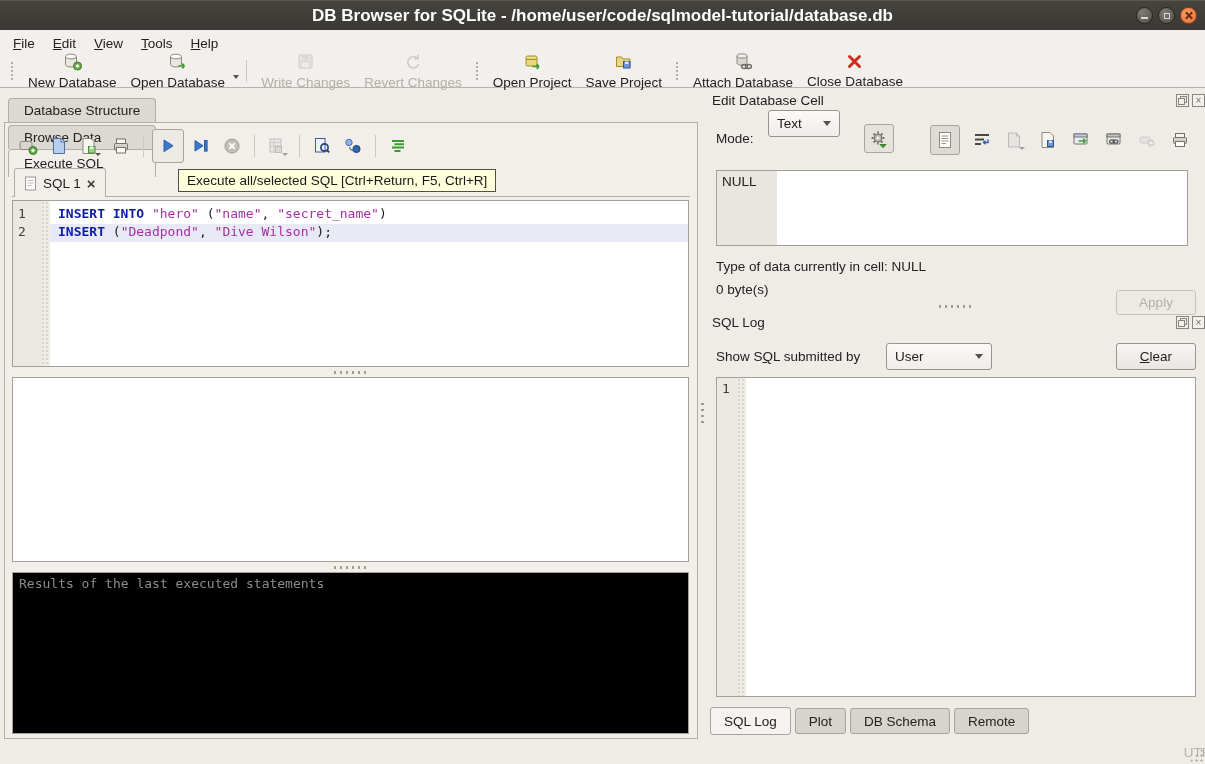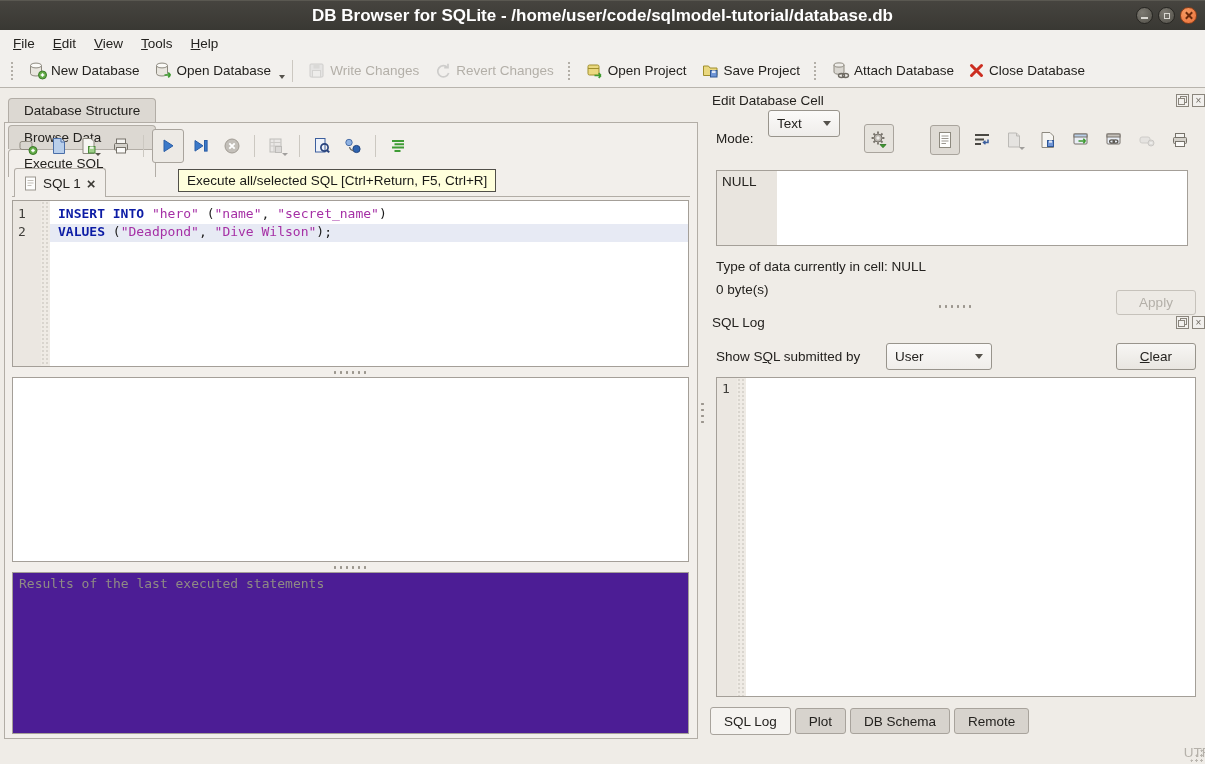--- a/index.html
+++ b/index.html
@@ -26,21 +26,21 @@
   .menubar { position:absolute; left:0; top:30px; width:1205px; height:24px; background:#f2f0ed;
     display:flex; align-items:flex-end; padding-left:4px; }
   .menu-item { padding:3px 9px; font-size:13.5px; color:#24221f; }
   u { text-decoration:underline; }
 
   
   .toolbar { position:absolute; left:0; top:54px; width:1205px; height:34px; background:#f2f0ed;
     border-bottom:1px solid #b8b4ad; display:flex; align-items:center; padding:0 4px; }
   .tb-handle { width:5px; height:20px; margin:0 6px;
     background-image:radial-gradient(circle,#b3afa8 1px,transparent 1.2px); background-size:4px 4px; }
-  .tb-btn { display:flex; align-items:center; gap:4px; padding:4px 7px; font-size:13.5px; color:#24221f; white-space:nowrap; }
+  .tb-btn { display:flex; align-items:center; gap:4px; padding:4px 7px; font-size:13.5px; color:#24221f; white-space:nowrap;flex-direction:column; }
   .tb-btn.disabled { color:#b3afa8; }
   .tb-btn.disabled svg { opacity:.45; filter:grayscale(1); }
   .tb-sep { width:1px; height:22px; background:#ccc8c1; margin:0 7px; }
   .dd-arrow { width:0; height:0; border-left:3.5px solid transparent; border-right:3.5px solid transparent;
     border-top:4px solid #55524c; margin-left:1px; margin-top:12px; }
 
   
   .nb-tabbar { position:absolute; left:8px; top:95px; display:flex; z-index:3;flex-direction:column; }
   .nb-tab { border:1px solid #b2ada6; border-bottom:none; border-radius:4px 4px 0 0;
     padding:0 15px; font-size:13.5px; color:#24221f; display:flex; align-items:center;
@@ -89,21 +89,21 @@
   .dots-h { width:38px; height:5px;
     background-image:radial-gradient(circle,#9b968e 1.1px,transparent 1.3px); background-size:6px 5px; }
   .vsplit { position:absolute; left:699px; top:88px; width:7px; height:652px;
     display:flex; align-items:center; justify-content:center; }
   .dots-v { width:5px; height:26px;
     background-image:radial-gradient(circle,#9b968e 1.1px,transparent 1.3px); background-size:5px 6px; }
 
   .grid-box { position:absolute; left:12px; top:377px; width:677px; height:185px;
     background:#ffffff; border:1px solid #a49f98; }
   .res-box { position:absolute; left:12px; top:572px; width:677px; height:162px;
-    background:#4c1d95; border:1px solid #a49f98; padding:3px 6px;
+    background:#000000; border:1px solid #a49f98; padding:3px 6px;
     font-family:"DejaVu Sans Mono",monospace; font-size:13px; color:#8f8b84; }
 
   
   .dock-title { position:absolute; font-size:13.5px; color:#24221f; }
   .dk-btns { position:absolute; display:flex; gap:3px; }
   .dk-btn { width:13px; height:13px; border:1px solid #8a857c; background:#f2f0ed;
     display:flex; align-items:center; justify-content:center; font-size:10px; color:#6f6a62; line-height:1; }
 
   .label { position:absolute; font-size:13.5px; color:#24221f; white-space:nowrap; }
   .combo { position:absolute; display:flex; align-items:center; justify-content:space-between; padding:0 8px;
@@ -355,21 +355,21 @@
   <div class="tooltip">Execute all/selected SQL [Ctrl+Return, F5, Ctrl+R]</div>
 
   <div class="code-box">
     <div class="code-gutter" id="code-gutter">
         <div class="gut-num">1</div>
         <div class="gut-num">2</div>
       </div>
     <div class="fold-strip"></div>
     <div class="code-area" id="code-lines">
         <div class="code-line"><span class="tk-kw">INSERT INTO</span><span class="tk-pl"> </span><span class="tk-str">"hero"</span><span class="tk-pl"> (</span><span class="tk-str">"name"</span><span class="tk-pl">, </span><span class="tk-str">"secret_name"</span><span class="tk-pl">)</span></div>
-        <div class="code-line hl"><span class="tk-kw">VALUES</span><span class="tk-pl"> (</span><span class="tk-str">"Deadpond"</span><span class="tk-pl">, </span><span class="tk-str">"Dive Wilson"</span><span class="tk-pl">);</span></div>
+        <div class="code-line hl"><span class="tk-kw">INSERT</span><span class="tk-pl"> (</span><span class="tk-str">"Deadpond"</span><span class="tk-pl">, </span><span class="tk-str">"Dive Wilson"</span><span class="tk-pl">);</span></div>
       </div>
   </div>
 
   <div class="hsplit" style="left:12px;top:368px;width:677px;height:8px;">
       <div class="dots-h"></div>
     </div>
 
   <div class="grid-box"></div>
 
   <div class="hsplit" style="left:12px;top:563px;width:677px;height:8px;">

